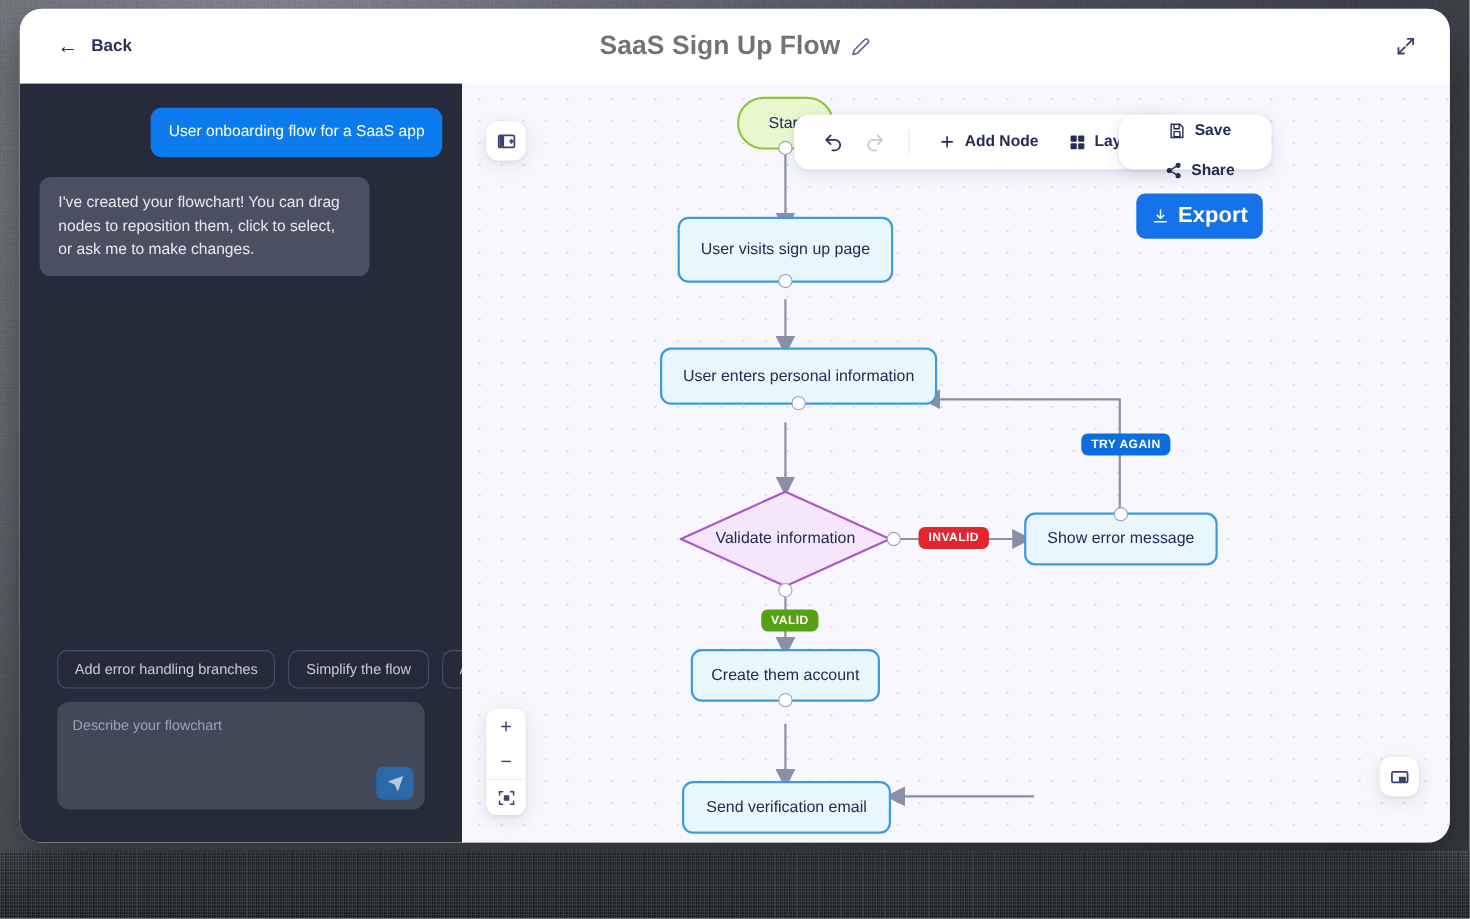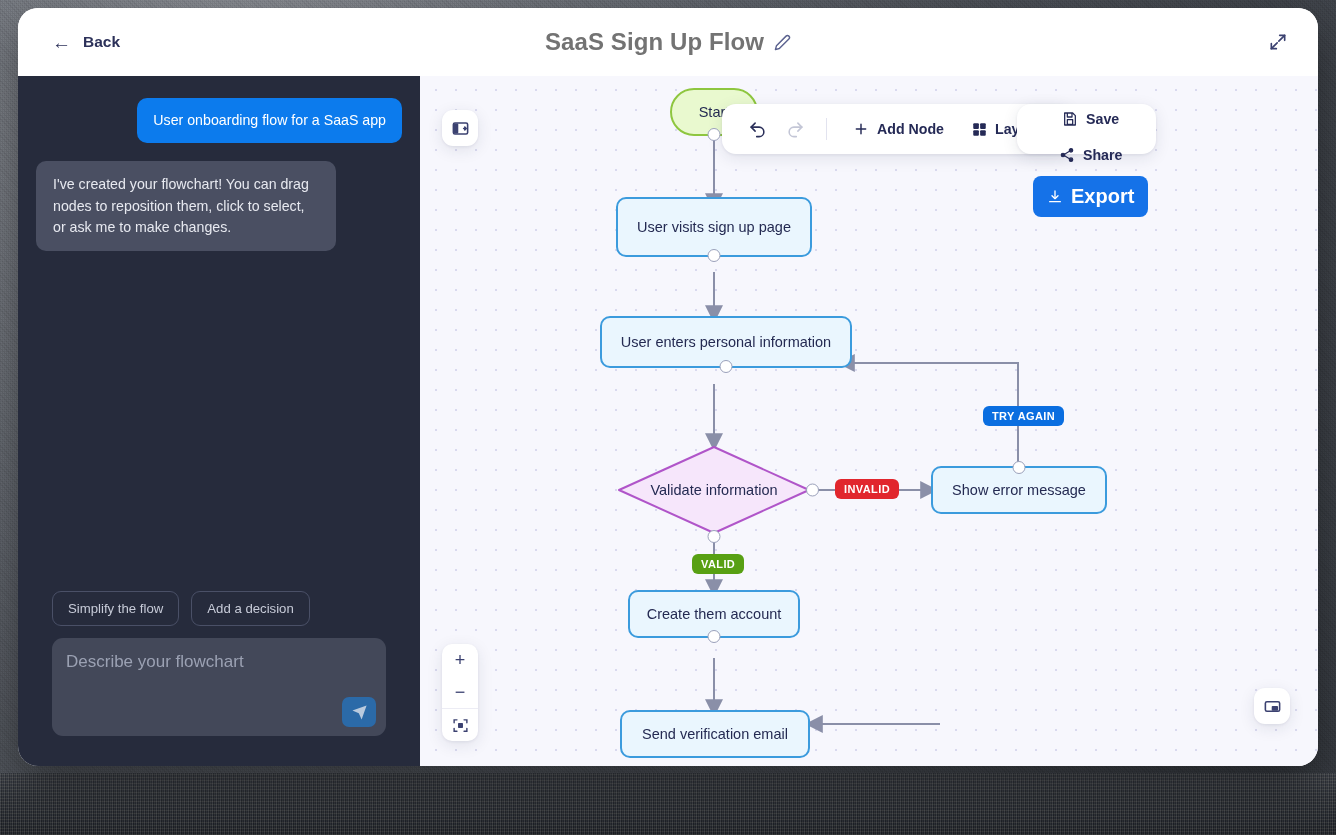--- a/index.html
+++ b/index.html
@@ -113,21 +113,21 @@
   }
   #composer {
     margin: 0 34px 30px 34px;
     background: #434859;
     border-radius: 11px;
     height: 98px; position: relative;
     flex: 0 0 auto;
   }
   #composer .ph {
     position: absolute; left: 14px; top: 14px;
-    color: #9ba1b3; font-size: 17px;
+    color: #9ba1b3; font-size: 13px;
   }
   #send-btn {
     position: absolute; right: 10px; bottom: 9px;
     width: 34px; height: 30px; border-radius: 7px;
     background: #2b6aa8;
     display: flex; align-items: center; justify-content: center;
     cursor: pointer;
   }
 
   
@@ -260,20 +260,21 @@
 
   <div id="body-split">
 
     <div id="sidebar">
       <div id="chat-scroll">
         <div class="msg user">User onboarding flow for a SaaS app</div>
         <div class="msg bot">I've created your flowchart! You can drag nodes to reposition them, click to select, or ask me to make changes.</div>
       </div>
 
       <div id="chips">
+        <div class="chip">Add error handling branches</div>
         <div class="chip">Simplify the flow</div>
         <div class="chip">Add a decision</div>
       </div>
 
       <div id="composer">
         <div class="ph">Describe your flowchart</div>
         <div id="send-btn">
           <svg width="17" height="17" viewBox="0 0 24 24" fill="#b9cade" stroke="none">
             <path d="M22 2 11 13"></path>
             <path d="M22 2 15 22l-4-9-9-4Z"></path>
@@ -342,21 +343,21 @@
         <div class="node node-process" style="left:208px; top:514px; width:172px; height:48px;">
           <span>Create them account</span>
           <span class="handle" style="left:50%; bottom:-7px; transform:translateX(-50%);"></span>
         </div>
 
         <div class="node node-process" style="left:200px; top:634px; width:190px; height:48px;">
           <span>Send verification email</span>
         </div>
 
         <div class="badge" style="left:415px; top:403px; background:#e1262d;">INVALID</div>
-        <div class="badge" style="left:563px; top:330px; background:#0a6ee0;">TRY AGAIN</div>
+        <div class="badge" style="left:563px; top:318px; background:#0a6ee0;">TRY AGAIN</div>
         <div class="badge" style="left:272px; top:478px; background:#58a013;">VALID</div>
       </div>
 
       <div class="float-card" id="panel-toggle">
         <svg width="19" height="19" viewBox="0 0 24 24" fill="none" stroke="#3b4170" stroke-width="2">
           <rect x="3" y="5" width="18" height="14" rx="2"></rect>
           <rect x="3.8" y="5.8" width="5.4" height="12.4" rx="1" fill="#3b4170" stroke="none"></rect>
           <path d="M16 12h3M17.4 10.2 19.2 12l-1.8 1.8" stroke-linecap="round" stroke-linejoin="round"></path>
         </svg>
       </div>

